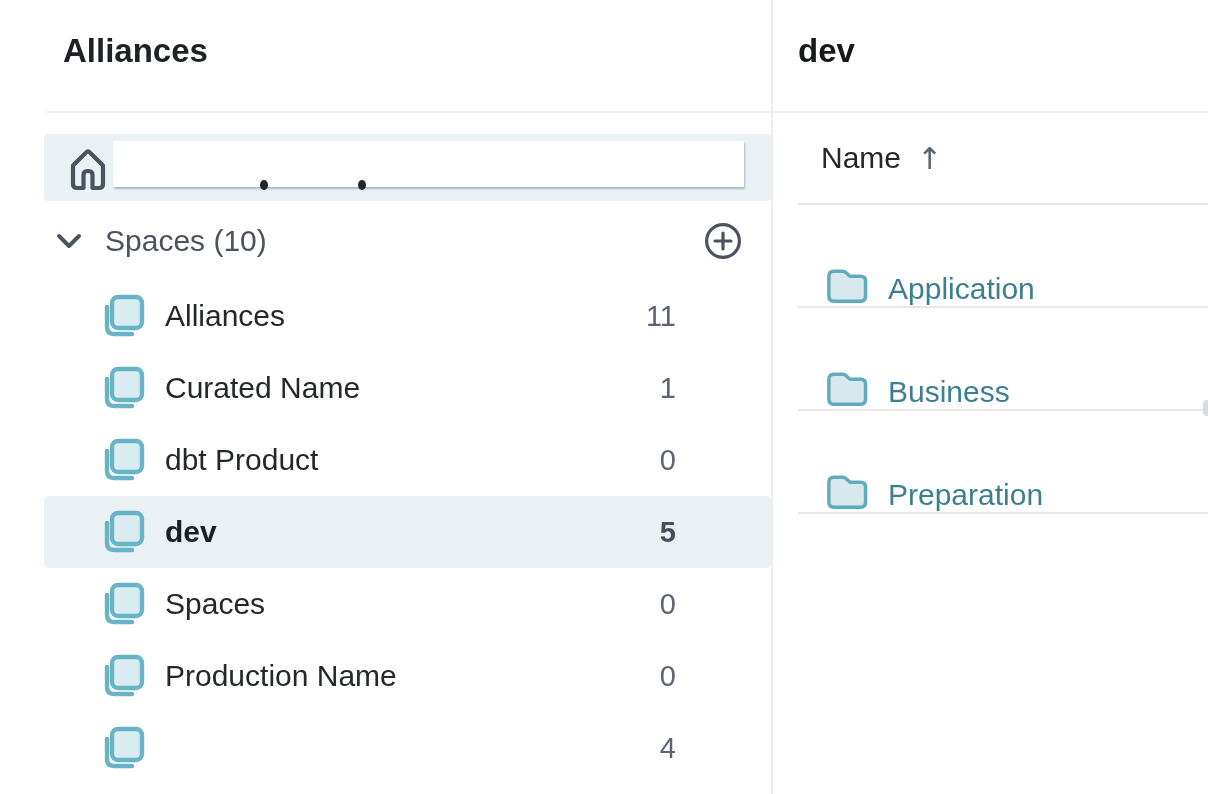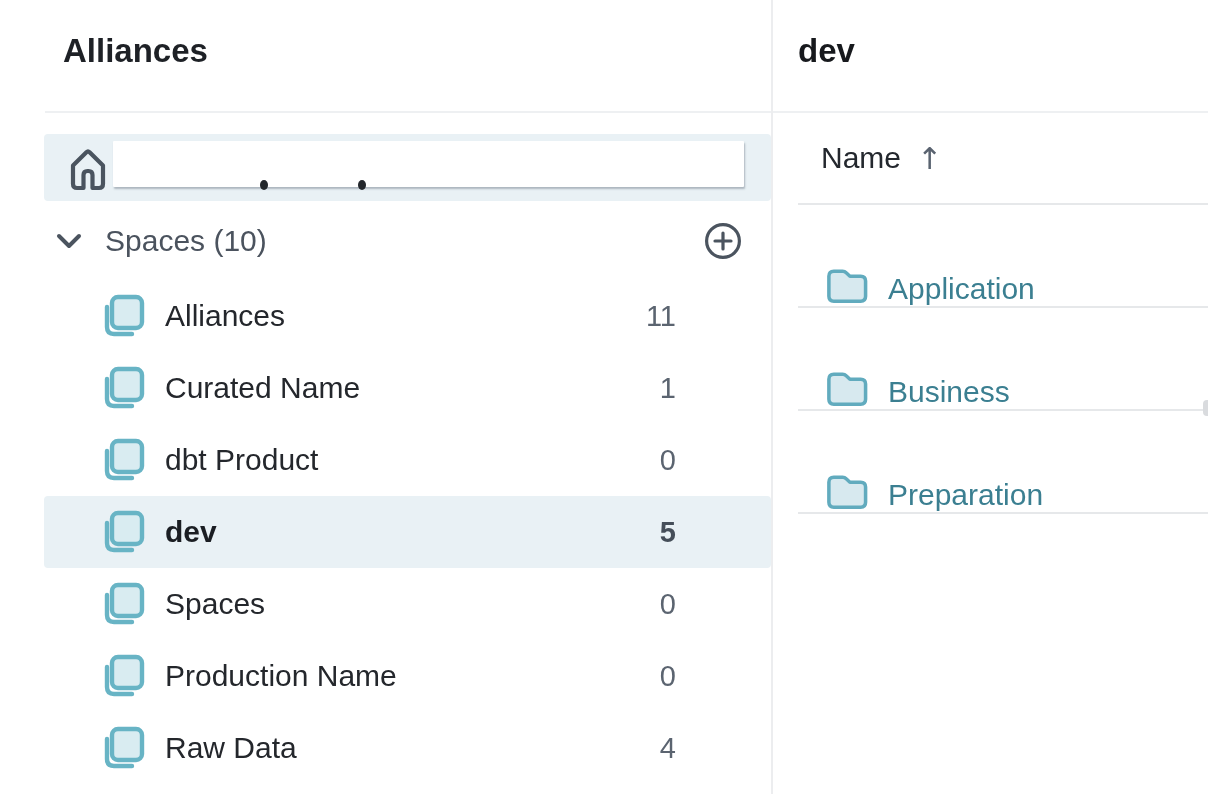--- a/index.html
+++ b/index.html
@@ -197,21 +197,20 @@
     <span class="space-label">Production Name</span>
     <span class="space-count">0</span>
   </div>
         <div class="space-item">
     <span class="icon-space">
       <svg width="44" height="46" viewBox="0 0 44 46">
         <path d="M6 14 V34 Q6 41 13 41 H31" fill="none" stroke="#68b4c5" stroke-width="4.4" stroke-linecap="round"></path>
         <rect x="11" y="4" width="30" height="31" rx="6" fill="#d9ecf1" stroke="#68b4c5" stroke-width="4.4"></rect>
       </svg>
     </span>
-    <span class="space-label">Raw Data</span>
     <span class="space-count">4</span>
   </div>
       </div>
   </aside>
 
   <div class="v-divider"></div>
 
   <main class="main">
     <h1 class="panel-title main-title">dev</h1>
     <div class="main-divider"></div>

